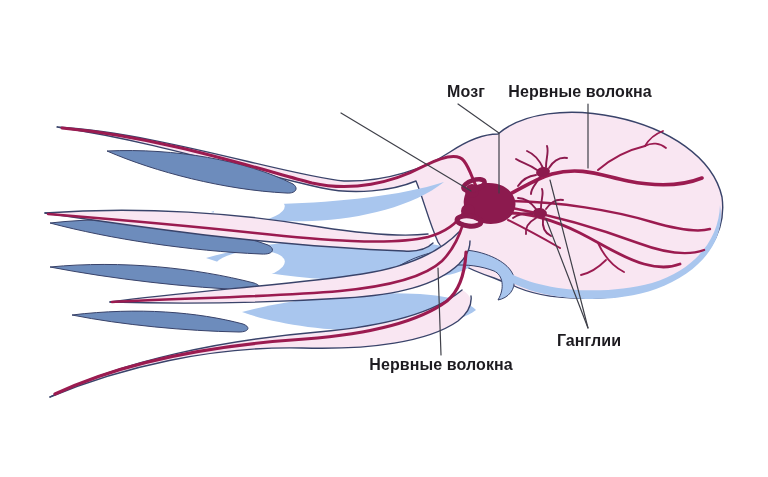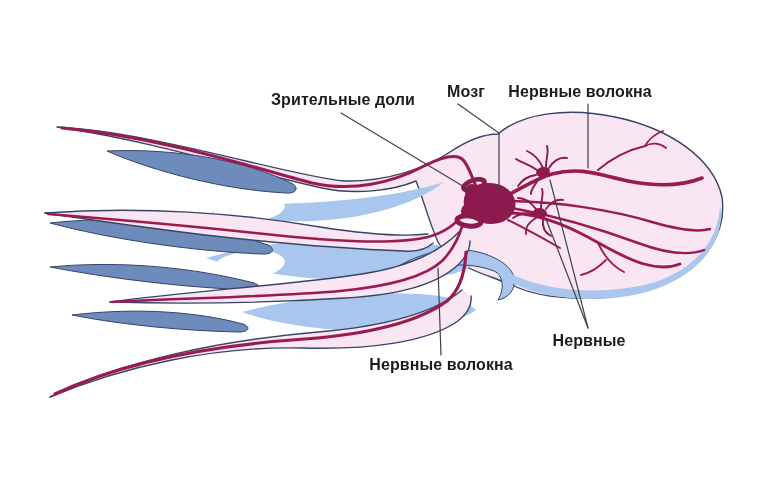--- a/index.html
+++ b/index.html
@@ -174,18 +174,17 @@
     <g>
       <path class="leader" d="M 341 113 L 471 191"></path>
       <path class="leader" d="M 458 104 L 499 133 L 499 193"></path>
       <path class="leader" d="M 588 104 L 588 168"></path>
       <path class="leader" d="M 588 328 L 550 180"></path>
       <path class="leader" d="M 588 328 L 546 219"></path>
       <path class="leader" d="M 441 355 L 438 268"></path>
     </g>
   </svg>
 
-  <div class="diagram-label" style="left:343px;top:92px;">Зрительные доли</div>
   <div class="diagram-label" style="left:466px;top:84px;">Мозг</div>
   <div class="diagram-label" style="left:580px;top:84px;">Нервные волокна</div>
-  <div class="diagram-label" style="left:589px;top:333px;">Нервные</div>
+  <div class="diagram-label" style="left:589px;top:333px;">Ганглии</div>
   <div class="diagram-label" style="left:441px;top:357px;">Нервные волокна</div>
 </div>
 
 </body></html>

